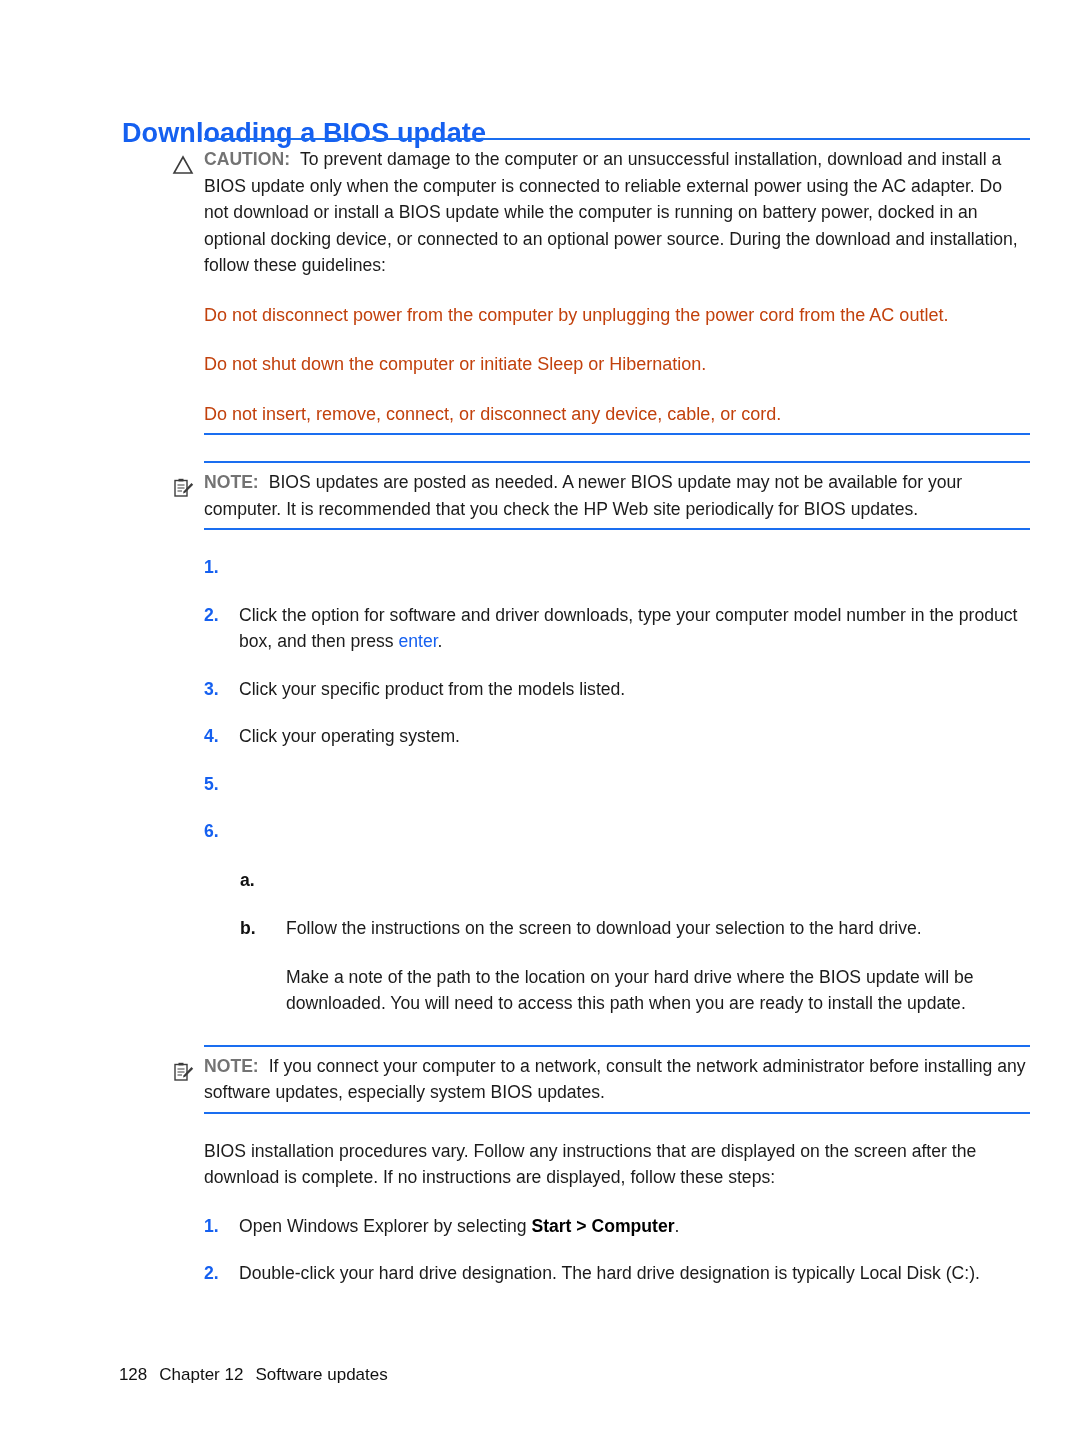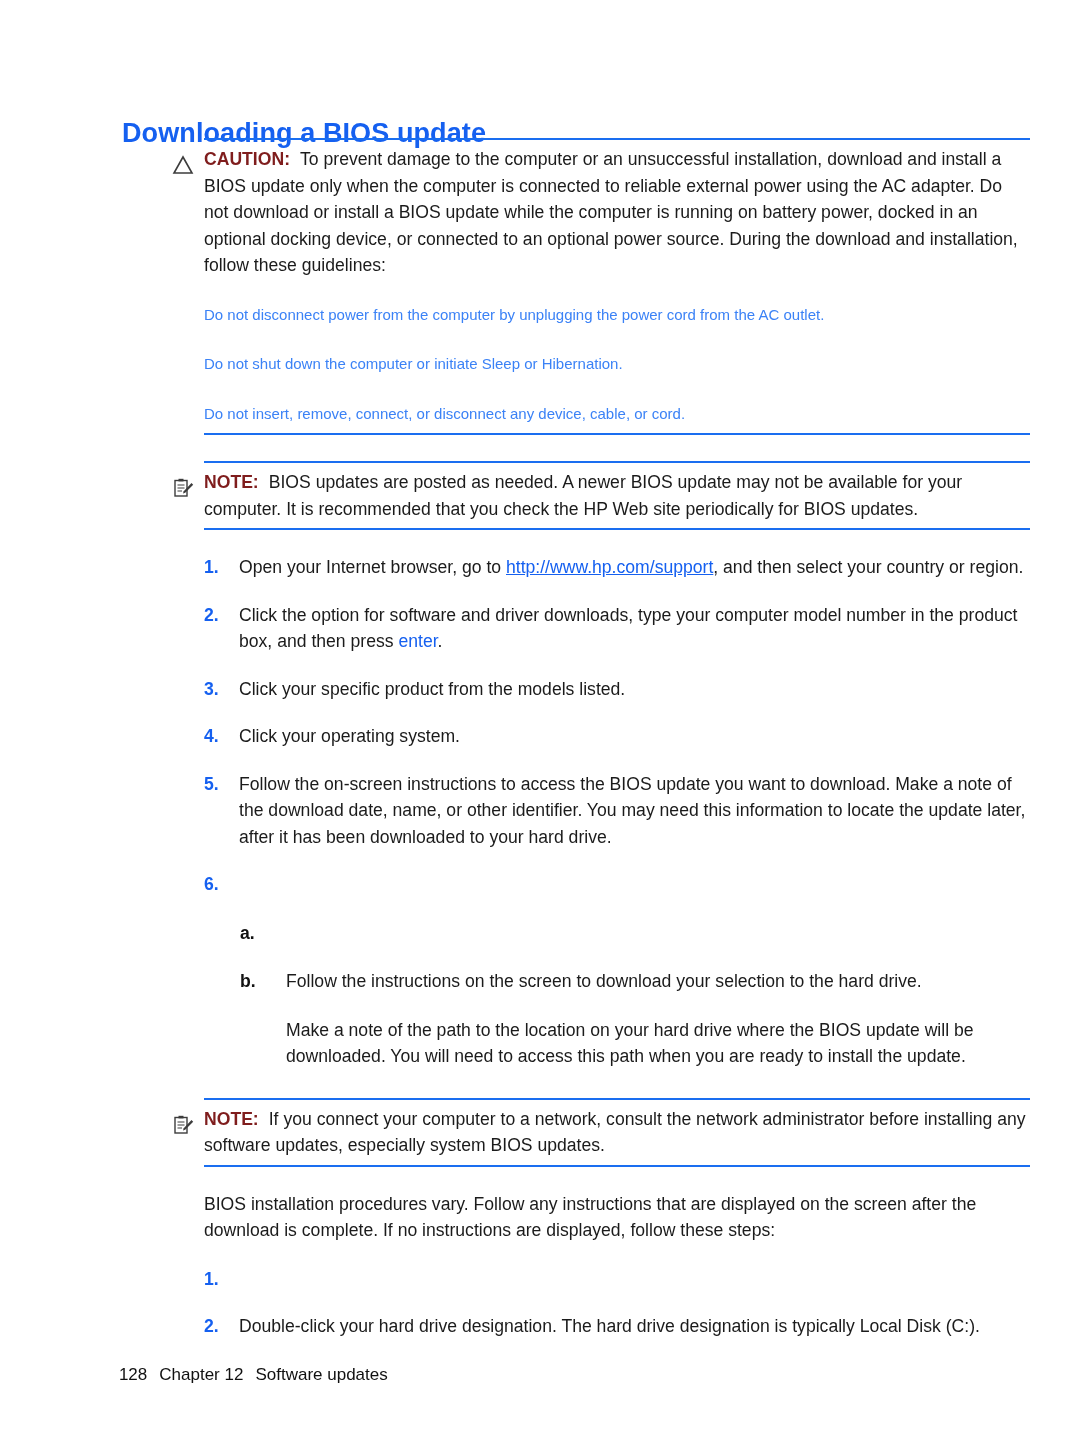--- a/index.html
+++ b/index.html
@@ -62,30 +62,30 @@
     top: 16px;
     width: 22px;
     height: 22px;
   }
   .admon .body {
     font-size: 17.6px;
     line-height: 26.5px;
     color: #1b1b1b;
   }
   .admon .label {
-    color: #7f1d1d;
+    color: #737373;
     font-weight: bold;
   }
   .admon .label-gap { display: inline-block; width: 10px; }
 
   
   .admon .sub-para {
-    font-size: 15px;
-    line-height: 26.5px;
-    color: #3b82f6;
+    font-size: 18px;
+    line-height: 26.5px;
+    color: #c2410c;
     margin-top: 23px;
   }
 
   
   .para {
     font-size: 17.6px;
     line-height: 26.5px;
     color: #1b1b1b;
     margin-top: 24px;
     padding-left: 82px;
@@ -208,41 +208,39 @@
         <span class="label">NOTE:</span><span class="label-gap"></span><span>BIOS updates are posted as needed. A newer BIOS update may not be available for your computer. It is recommended that you check the HP Web site periodically for BIOS updates.</span>
       </div>
 
       <div class="rule-bottom"></div>
     </div>
 
     <div class="olist">
 
       <div class="item">
         <div class="marker">1.</div>
-        <div class="text"><span>Open your Internet browser, go to </span><a class="doclink" href="#">http://www.hp.com/support</a><span>, and then select your country or region.</span></div>
       </div>
 
       <div class="item">
         <div class="marker">2.</div>
         <div class="text"><span>Click the option for software and driver downloads, type your computer model number in the product box, and then press </span><span class="keyname">enter</span><span>.</span></div>
       </div>
 
       <div class="item">
         <div class="marker">3.</div>
         <div class="text">Click your specific product from the models listed.</div>
       </div>
 
       <div class="item">
         <div class="marker">4.</div>
         <div class="text">Click your operating system.</div>
       </div>
 
       <div class="item">
         <div class="marker">5.</div>
-        <div class="text">Follow the on-screen instructions to access the BIOS update you want to download. Make a note of the download date, name, or other identifier. You may need this information to locate the update later, after it has been downloaded to your hard drive.</div>
       </div>
 
       <div class="item">
         <div class="marker">6.</div>
       </div>
     </div>
 
     <div class="alist">
       <div class="item">
         <div class="marker">a.</div>
@@ -276,20 +274,21 @@
 
       <div class="rule-bottom"></div>
     </div>
 
     <div class="para">BIOS installation procedures vary. Follow any instructions that are displayed on the screen after the download is complete. If no instructions are displayed, follow these steps:</div>
 
     <div class="olist" style="margin-top:22px;">
 
       <div class="item">
         <div class="marker">1.</div>
+        <div class="text"><span>Open Windows Explorer by selecting </span><span class="bold">Start &gt; Computer</span><span>.</span></div>
       </div>
 
       <div class="item">
         <div class="marker">2.</div>
         <div class="text">Double-click your hard drive designation. The hard drive designation is typically Local Disk (C:).</div>
       </div>
 
     </div>
 
   </div>

